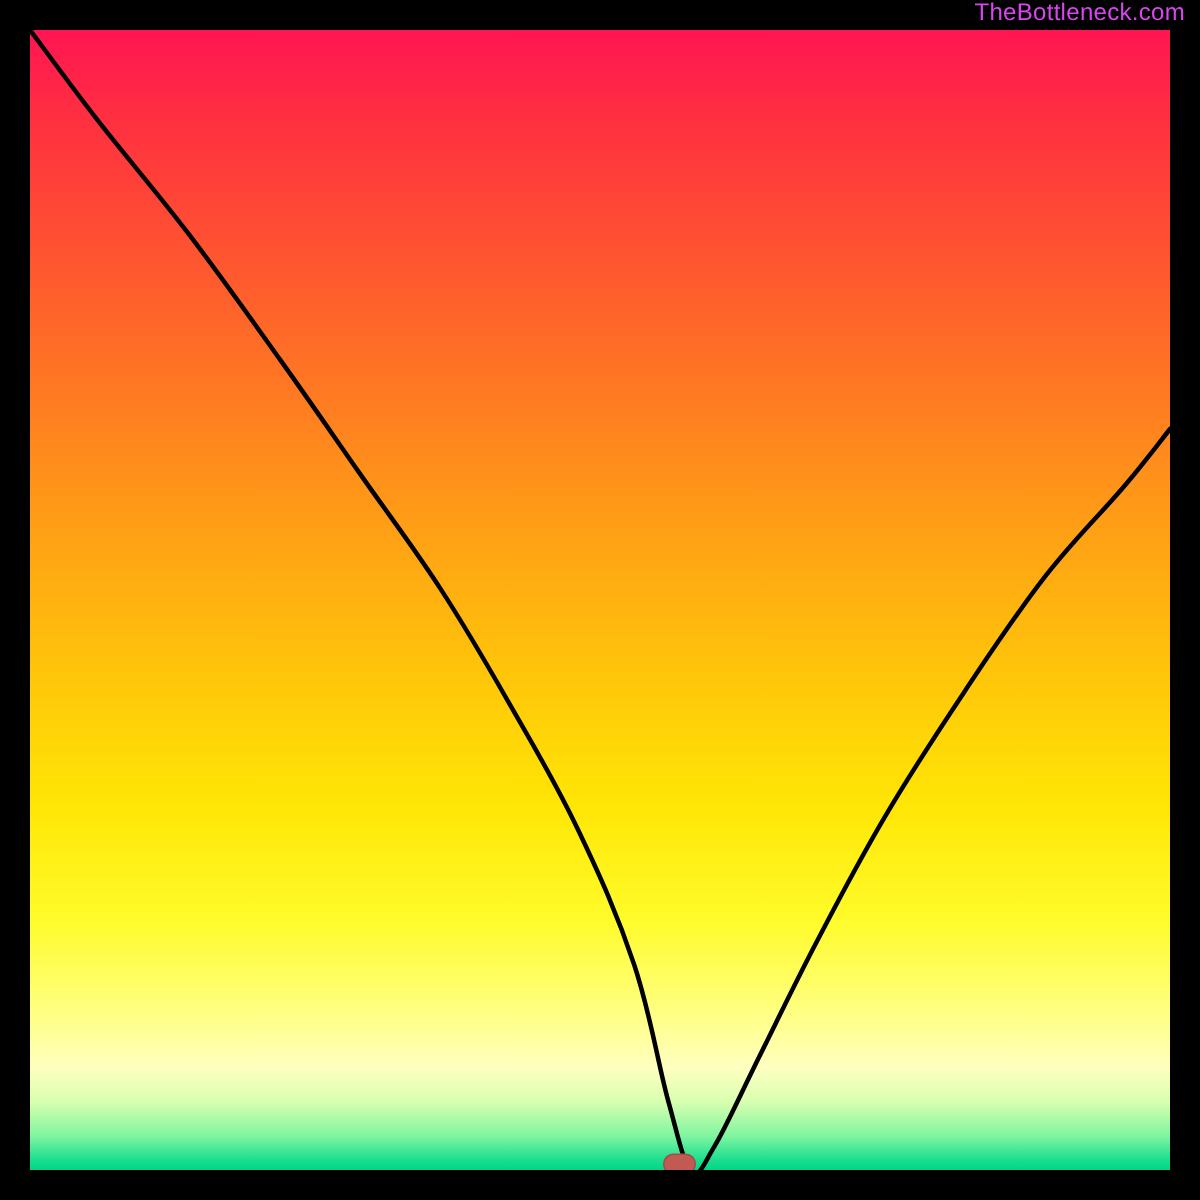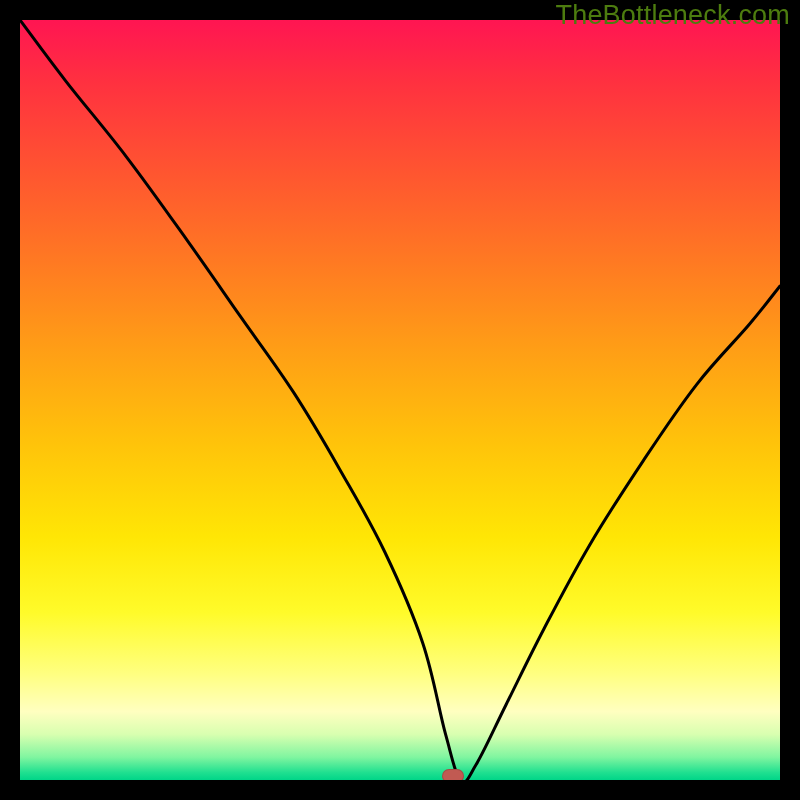--- a/index.html
+++ b/index.html
@@ -65,22 +65,22 @@
     height: 14px;
     border-radius: 7px;
     background: #c15a52;
     transform: translate(-50%, -50%);
     box-shadow: 0 0 0 1px rgba(0,0,0,0.15) inset;
   }
   .watermark {
     position: absolute;
     top: 0;
     right: 10px;
-    color: #4d7c0f;
-    font-size: 27px;
+    color: #d946ef;
+    font-size: 16px;
     font-weight: 500;
     letter-spacing: 0.2px;
   }
 </style>
 </head>
 <body>
 
 <div class="frame">
 
   <div class="plot-area">

